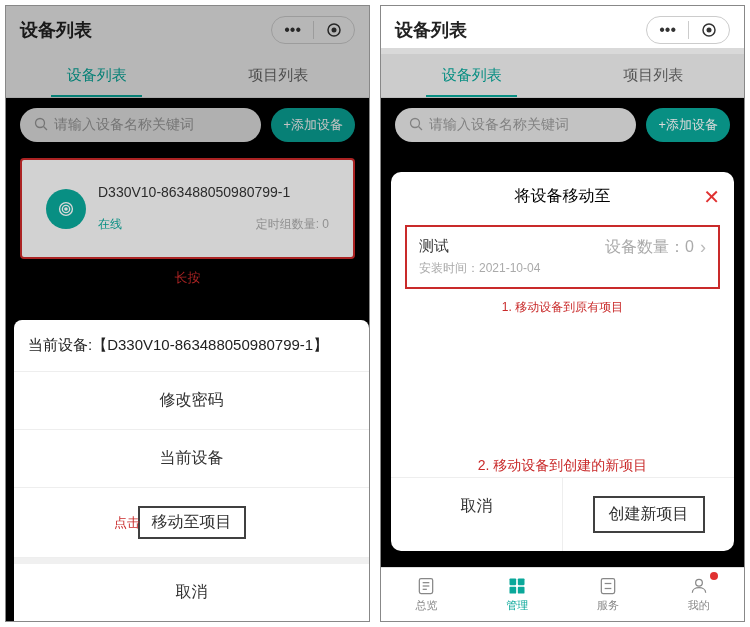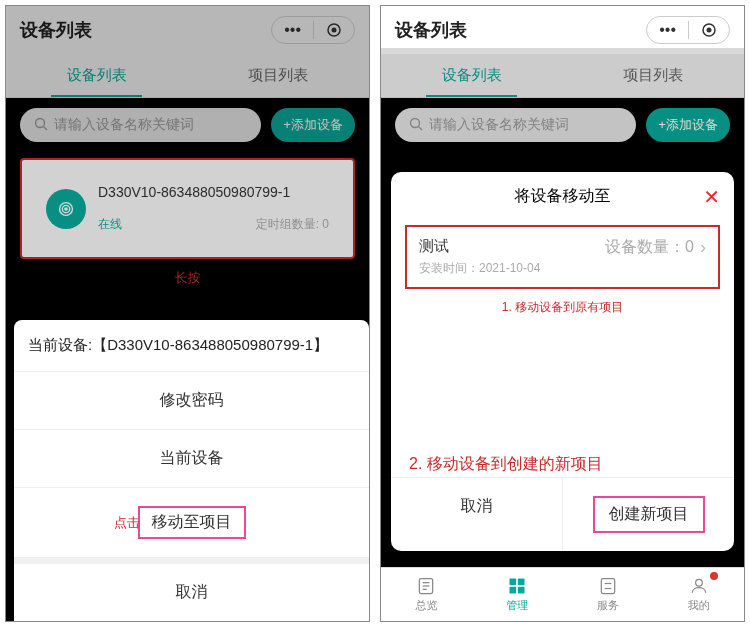--- a/index.html
+++ b/index.html
@@ -175,21 +175,21 @@
     font-size: 16px;
     color: #333;
     border-bottom: 1px solid #eee;
     position: relative;
   }
   .sheet-item.cancel {
     border-top: 6px solid #f0f0f0;
     border-bottom: none;
   }
   .highlight-box {
-    border: 2px solid #ec4899;
+    border: 2px solid #404040;
     display: inline-block;
     padding: 4px 12px;
   }
   .click-label {
     position: absolute;
     left: 100px;
     top: 50%;
     transform: translateY(-50%);
     color: #c92a2a;
     font-size: 13px;
@@ -232,23 +232,23 @@
   .project-meta { font-size: 12px; color: #aaa; }
   .project-count { font-size: 16px; color: #aaa; margin-right: 6px; }
   .chevron { color: #bbb; font-size: 18px; }
   .modal-anno1 {
     text-align: center;
     color: #c92a2a;
     font-size: 12px;
     padding: 6px 0;
   }
   .modal-anno2 {
-    text-align: left;
+    text-align: center;
     color: #c92a2a;
-    font-size: 16px;
+    font-size: 14px;
     padding: 0 18px 2px;
   }
   .modal-foot {
     margin-top: auto;
   }
   .modal-buttons {
     display: flex;
     border-top: 1px solid #eee;
   }
   .modal-btn {

